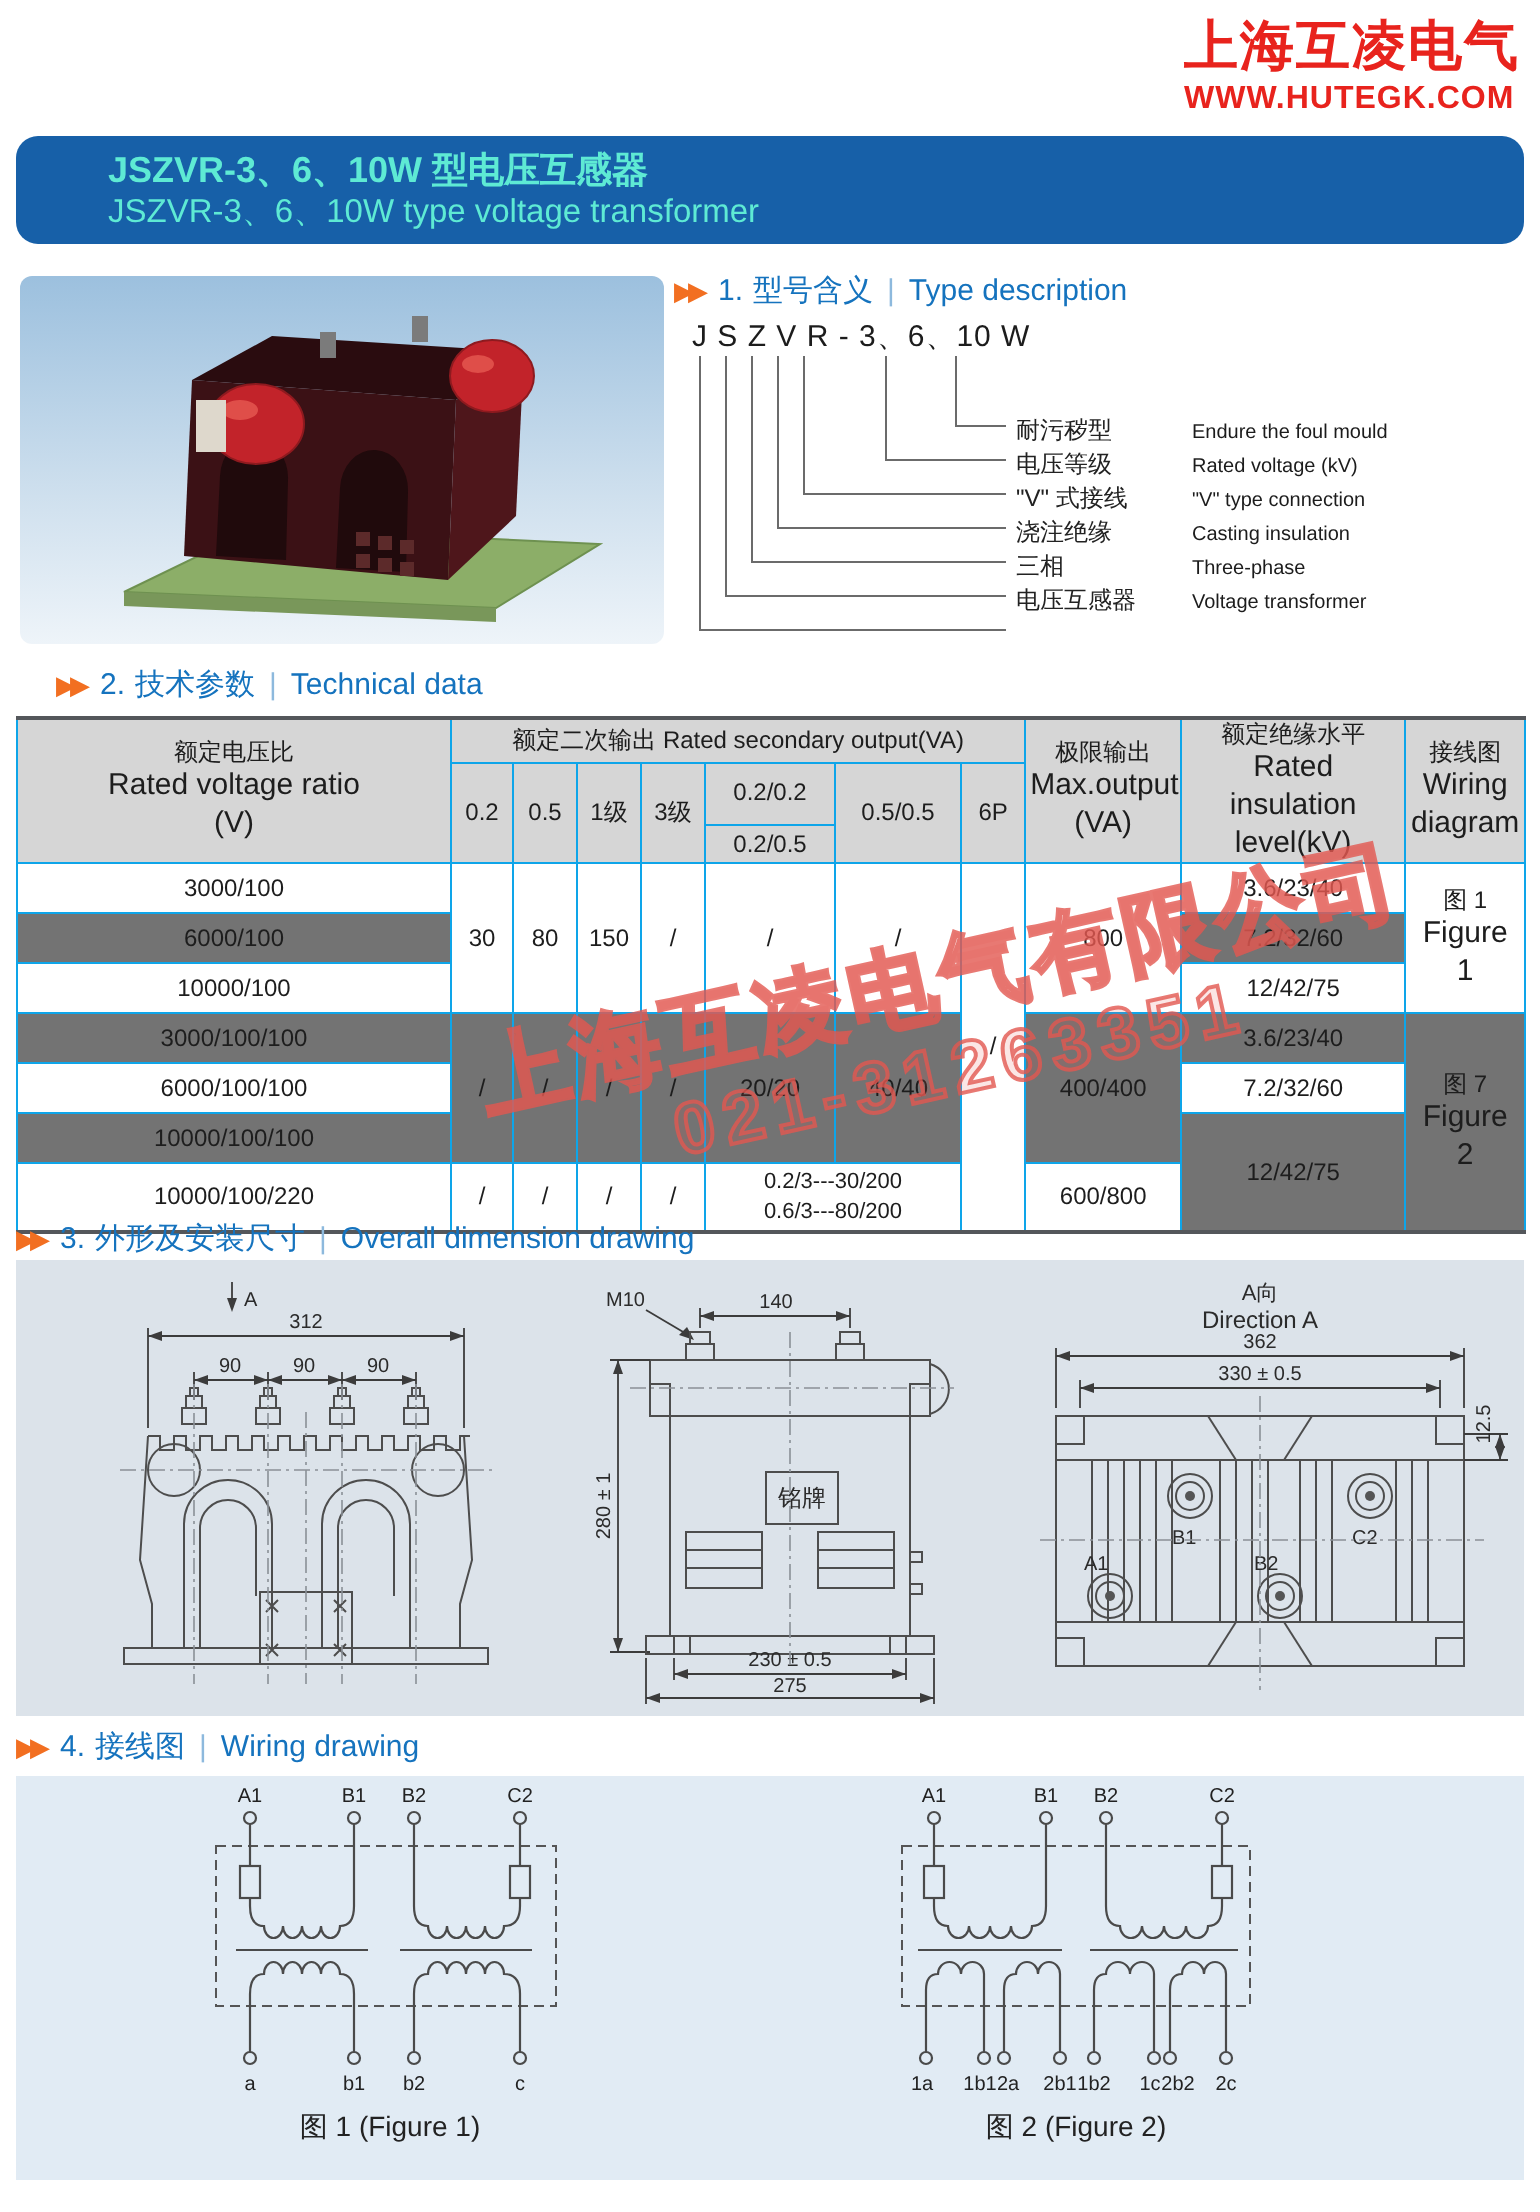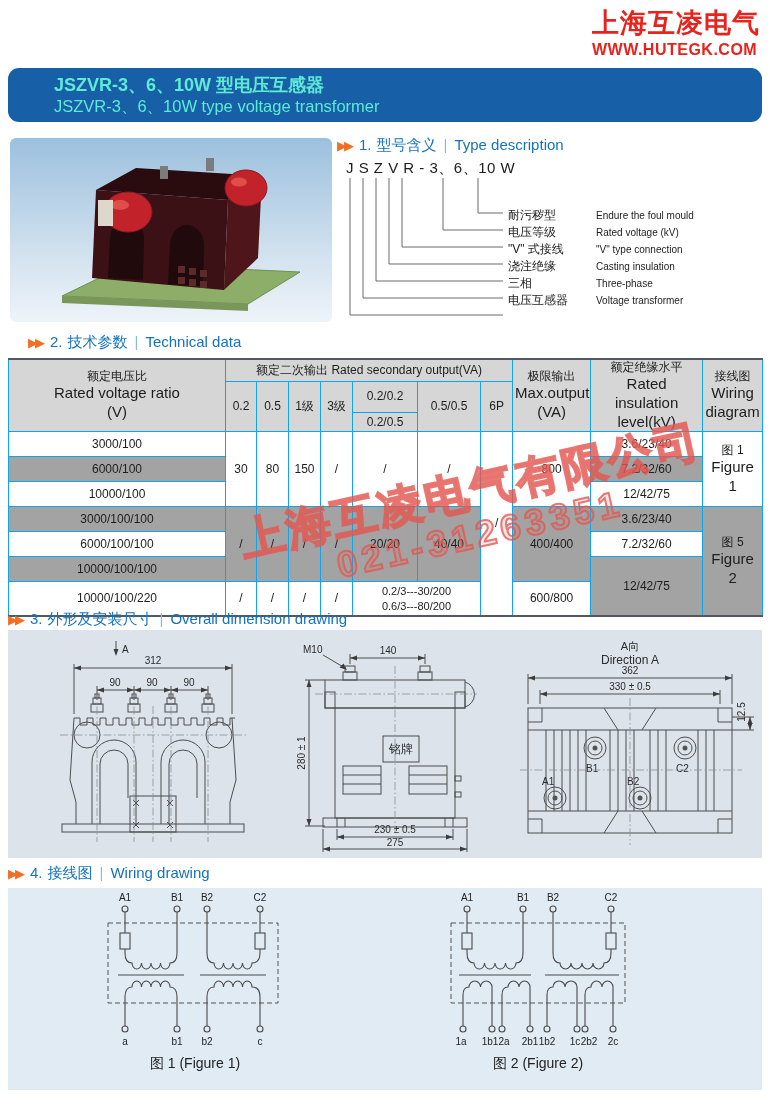--- a/index.html
+++ b/index.html
@@ -34,21 +34,21 @@
   .type-row { height:17px; line-height:17px; font-size:12px; color:#222; white-space:nowrap; }
   .type-row .tcn { display:inline-block; width:88px; }
   .type-row .ten { display:inline-block; font-size:10px; color:#1c1c1c; }
   
   table.tech { position:absolute; left:8px; top:358px; width:754px;
     border-collapse:collapse; table-layout:fixed;
     border-top:2px solid #54575b; border-bottom:2px solid #54575b; }
   table.tech td { border:1px solid #0ea5e9; font-size:12px; color:#1d1d1d;
     text-align:center; vertical-align:middle; padding:0 2px; line-height:1.25; }
   table.tech tr.hrow td { background:#d6d6d6; }
-  table.tech tr.even td { background:#a3a3a3; }
+  table.tech tr.even td { background:#737373; }
   table.tech tr.odd td { background:#ffffff; }
   table.tech .en { font-size:15px; }
   table.tech .small2 { font-size:11px; line-height:1.3; }
   tr.hrow.g { height:22px; } tr.hrow.s { height:19px; }
   tr.body { height:25px; } tr.body.tall { height:34px; }
   
   .watermark {
     position:absolute; left:188px; top:466px; width:574px; z-index:6;
     transform:rotate(-12.5deg); text-align:center; font-weight:bold;
     color:rgba(226,88,80,0.15); -webkit-text-stroke:2px rgba(226,88,80,0.8);
@@ -229,21 +229,21 @@
       <td>3000/100/100</td>
       <td rowspan="3">/</td>
       <td rowspan="3">/</td>
       <td rowspan="3">/</td>
       <td rowspan="3">/</td>
       <td rowspan="3">20/20</td>
       <td rowspan="3">40/40</td>
       <td rowspan="3">400/400</td>
       <td>3.6/23/40</td>
       <td rowspan="4">
-        <div>图 5</div>
+        <div>图 7</div>
         <div class="en">Figure 2</div>
       </td>
     </tr>
     <tr class="body odd">
       <td>6000/100/100</td>
       <td>7.2/32/60</td>
     </tr>
     <tr class="body even">
       <td>10000/100/100</td>
       <td rowspan="2">12/42/75</td>

